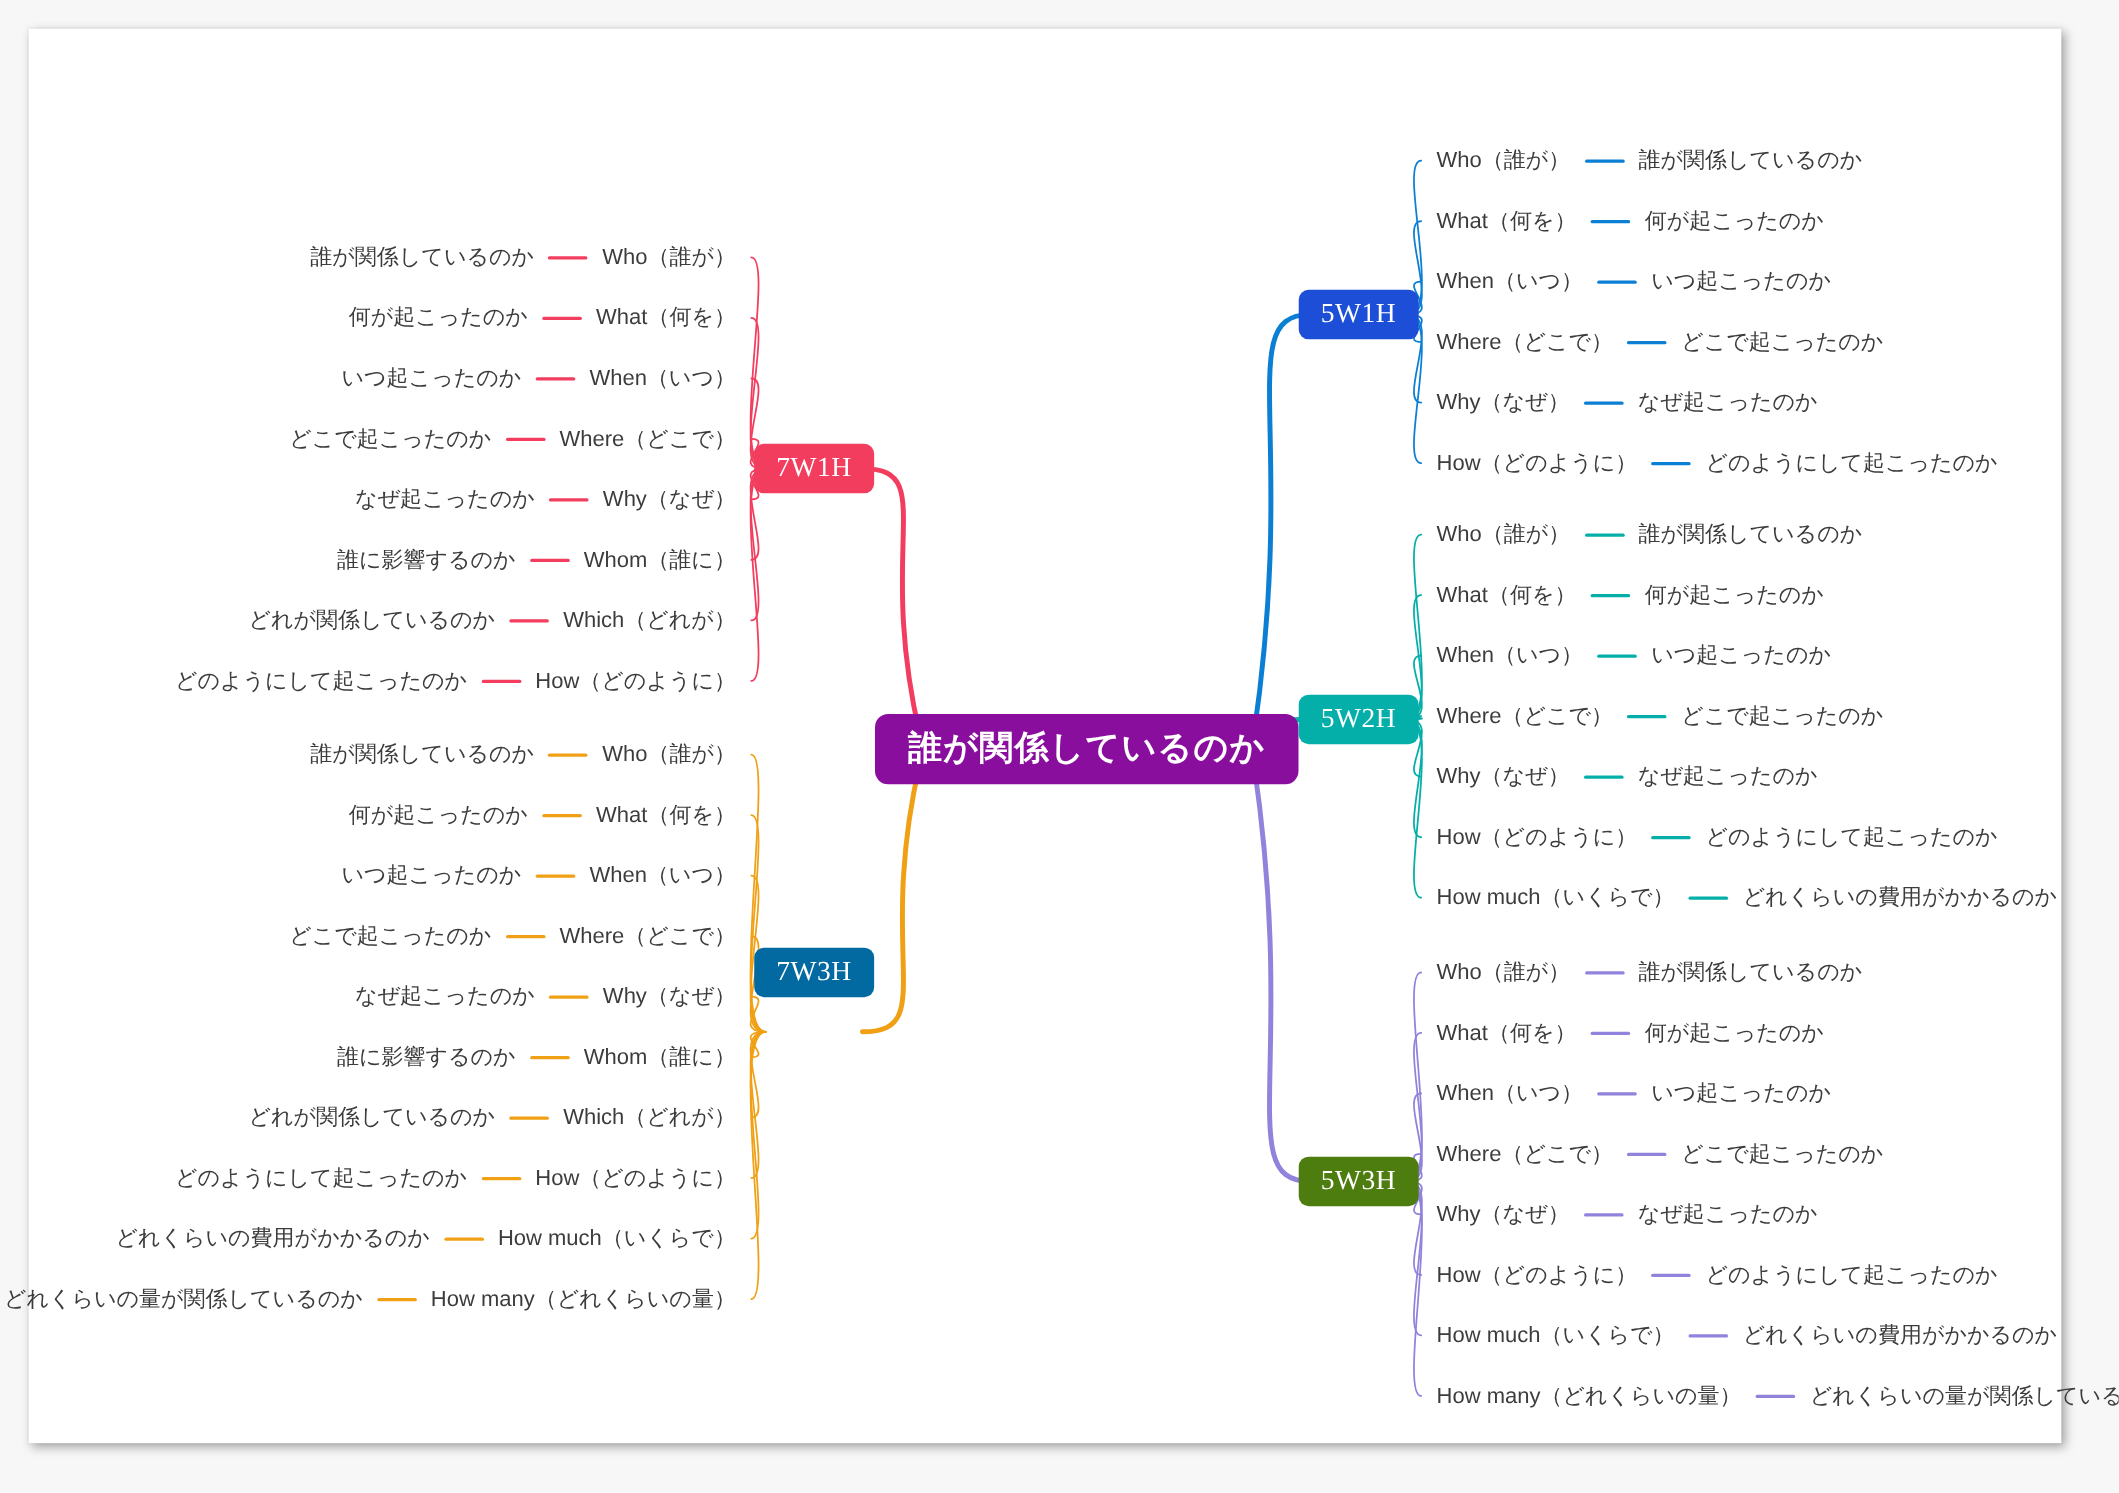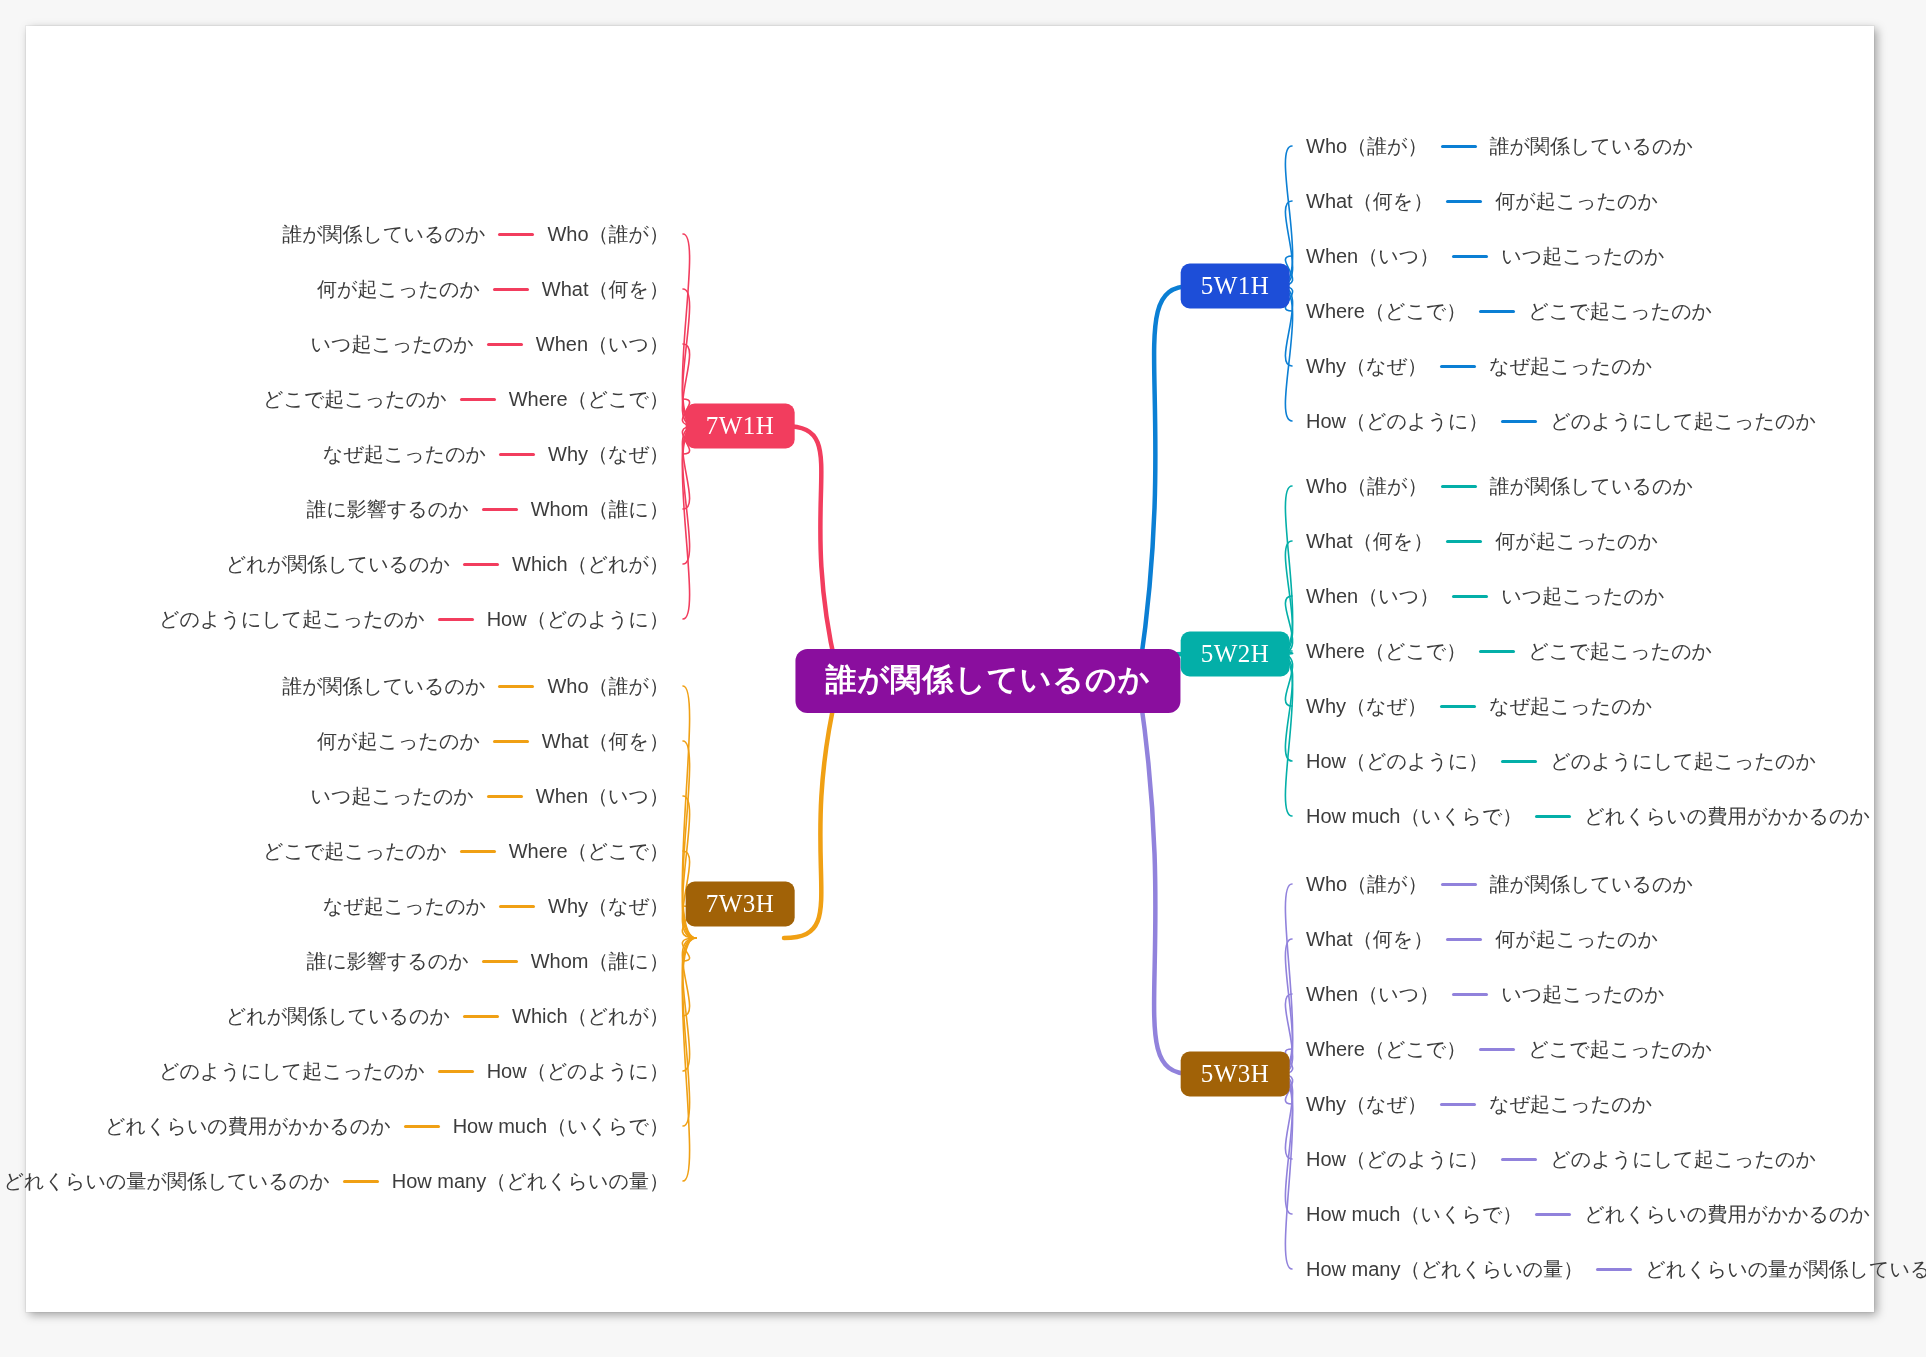--- a/index.html
+++ b/index.html
@@ -152,21 +152,21 @@
           <div class="leaf left" style="top: 538px; right: 1203px;">
             <span class="jp">どれが関係しているのか</span>
             <span class="dash" style="background: rgb(242, 61, 94);"></span>
             <span class="en">Which（どれが）</span>
           </div>
           <div class="leaf left" style="top: 593px; right: 1203px;">
             <span class="jp">どのようにして起こったのか</span>
             <span class="dash" style="background: rgb(242, 61, 94);"></span>
             <span class="en">How（どのように）</span>
           </div>
-          <div class="branch" style="left: 714px; top: 878px; background: #a16207;">7W3H</div>
+          <div class="branch" style="left: 714px; top: 858px; background: #0369a1;">7W3H</div>
           <div class="leaf left" style="top: 660px; right: 1203px;">
             <span class="jp">誰が関係しているのか</span>
             <span class="dash" style="background: rgb(240, 160, 20);"></span>
             <span class="en">Who（誰が）</span>
           </div>
           <div class="leaf left" style="top: 715px; right: 1203px;">
             <span class="jp">何が起こったのか</span>
             <span class="dash" style="background: rgb(240, 160, 20);"></span>
             <span class="en">What（何を）</span>
           </div>
@@ -270,21 +270,21 @@
           <div class="leaf right" style="top: 735px; left: 1278px;">
             <span class="en">How（どのように）</span>
             <span class="dash" style="background: rgb(3, 175, 168);"></span>
             <span class="jp">どのようにして起こったのか</span>
           </div>
           <div class="leaf right" style="top: 790px; left: 1278px;">
             <span class="en">How much（いくらで）</span>
             <span class="dash" style="background: rgb(3, 175, 168);"></span>
             <span class="jp">どれくらいの費用がかかるのか</span>
           </div>
-          <div class="branch" style="left: 1209px; top: 1048px; background: #a16207;">5W3H</div>
+          <div class="branch" style="left: 1209px; top: 1048px; background: #4d7c0f;">5W3H</div>
           <div class="leaf right" style="top: 858px; left: 1278px;">
             <span class="en">Who（誰が）</span>
             <span class="dash" style="background: rgb(145, 130, 220);"></span>
             <span class="jp">誰が関係しているのか</span>
           </div>
           <div class="leaf right" style="top: 913px; left: 1278px;">
             <span class="en">What（何を）</span>
             <span class="dash" style="background: rgb(145, 130, 220);"></span>
             <span class="jp">何が起こったのか</span>
           </div>

